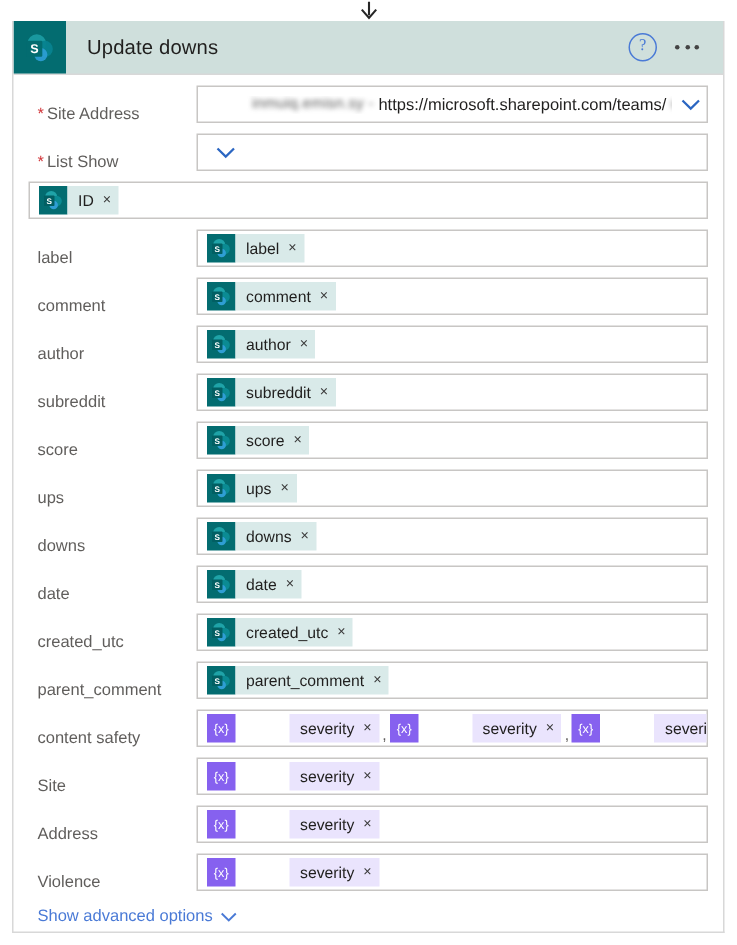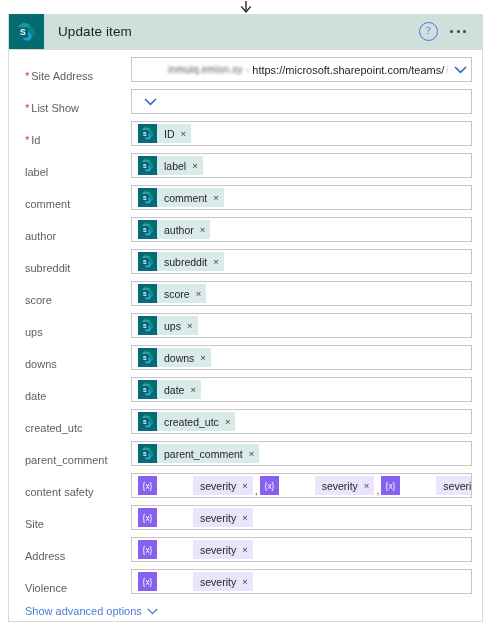--- a/index.html
+++ b/index.html
@@ -241,21 +241,21 @@
   <div class="card-header">
     <div class="app-logo">
       <svg width="22" height="22" viewBox="0 0 22 22" aria-hidden="true">
         <circle cx="8.5" cy="8" r="6.2" fill="#1a9ba1" opacity="0.95"></circle>
         <circle cx="13.8" cy="11.6" r="5.4" fill="#07838f" opacity="0.95"></circle>
         <circle cx="11.2" cy="15.4" r="4.4" fill="#2d9fd6" opacity="0.9"></circle>
         <rect x="1.6" y="6.2" width="10.6" height="10.6" rx="0.8" fill="#036c70"></rect>
         <text x="6.9" y="14.1" font-family="'Liberation Sans',sans-serif" font-size="8.4" font-weight="bold" fill="#ffffff" text-anchor="middle">S</text>
       </svg>
     </div>
-    <div class="card-title">Update item</div>
+    <div class="card-title">Update downs</div>
     <div class="header-actions">
       <div class="help-icon">?</div>
       <div class="ellipsis-btn">
         <i></i>
           <i></i>
           <i></i>
       </div>
     </div>
   </div>
 
@@ -275,21 +275,20 @@
         <div class="row-label"><span class="req-star">*</span><span>List Show</span></div>
         <div class="control dropdown">
           <span class="chev">
             <svg width="13" height="8" viewBox="0 0 13 8">
               <path d="M1 1 L6.5 6.4 L12 1" fill="none" stroke="#2b66c2" stroke-width="1.5"></path>
             </svg>
           </span>
         </div>
       </div>
       <div class="row">
-        <div class="row-label"><span class="req-star">*</span><span>Id</span></div>
         <div class="control">
           <span class="token sp">
             <span class="tk-icon">
               <svg width="15" height="15" viewBox="0 0 22 22">
                 <circle cx="9" cy="8" r="6" fill="#1fa3a8"></circle>
                 <circle cx="14.2" cy="11.8" r="5.2" fill="#0b8b93"></circle>
                 <circle cx="11.4" cy="15.6" r="4.2" fill="#2f9ed4"></circle>
                 <rect x="2" y="6.4" width="10.2" height="10.2" rx="0.8" fill="#025f63"></rect>
                 <text x="7.1" y="14.2" font-family="Liberation Sans,sans-serif" font-size="8" font-weight="bold" fill="#ffffff" text-anchor="middle">S</text>
               </svg>

